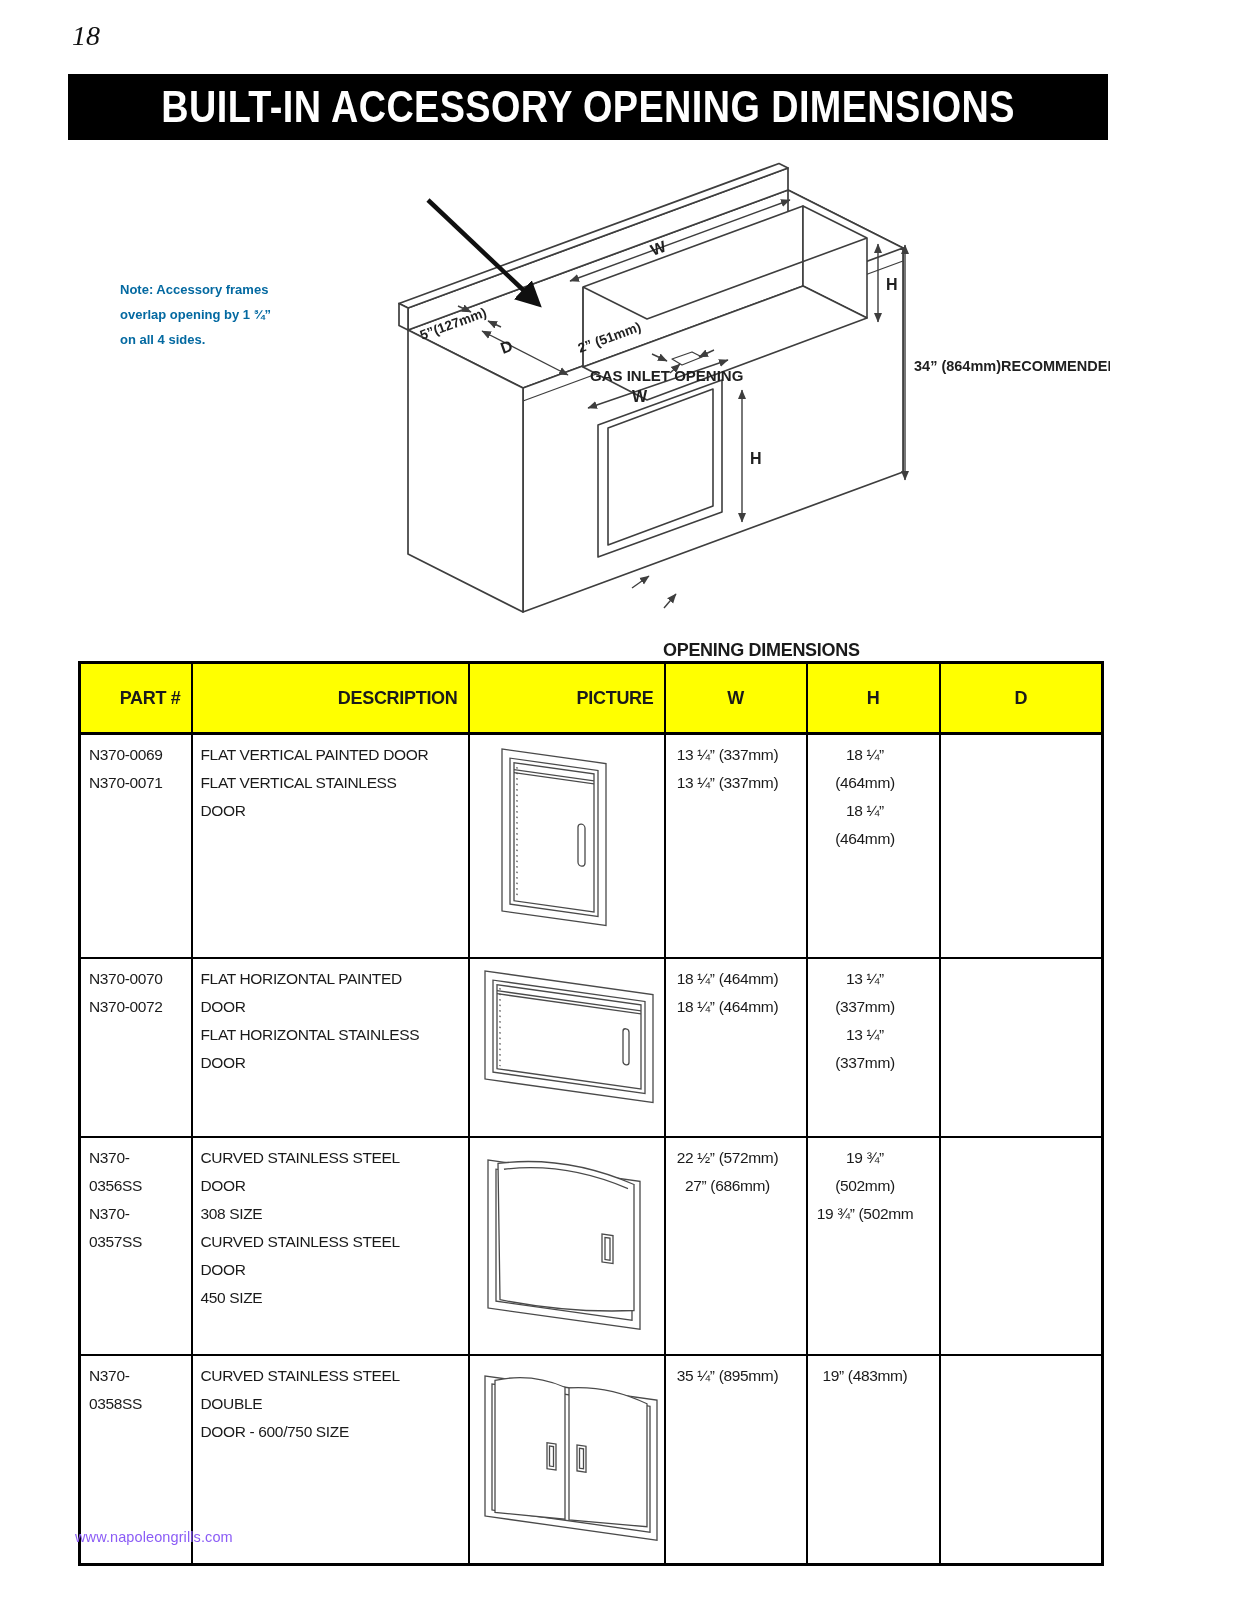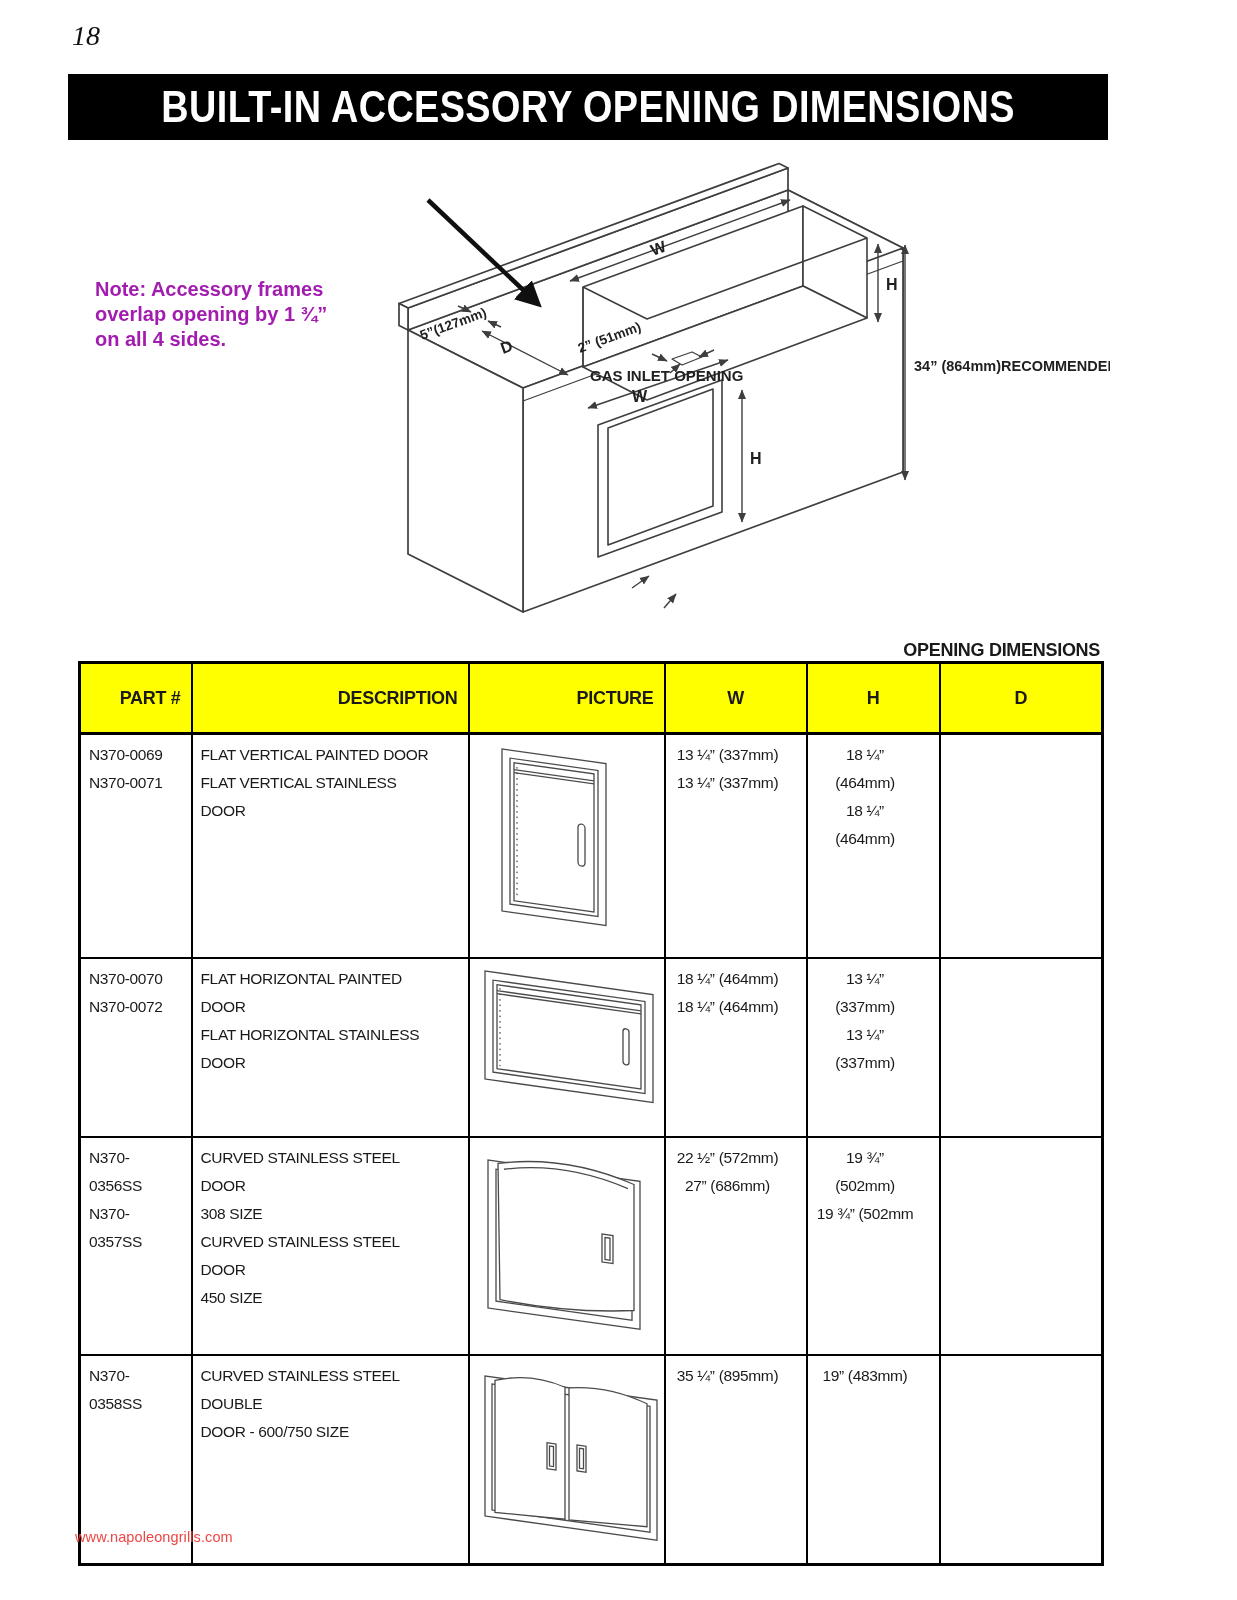--- a/index.html
+++ b/index.html
@@ -17,28 +17,28 @@
   }
   .title-bar .title-text {
     color:#ffffff; font-weight:bold; font-size:45px; white-space:nowrap;
     transform:scaleX(0.84); letter-spacing:0.5px;
   }
   .callout {
     position:absolute; left:210px; top:151px; z-index:2;
     font-size:14.5px; font-weight:bold; line-height:19px; letter-spacing:-0.2px; color:#111;
   }
   .note {
-    position:absolute; left:95px; top:277px; z-index:2;
-    font-size:20px; font-weight:bold; line-height:25px; color:#a21caf;
+    position:absolute; left:120px; top:277px; z-index:2;
+    font-size:13px; font-weight:bold; line-height:25px; color:#0369a1;
   }
   .diagram { position:absolute; left:370px; top:140px; z-index:1; }
   .diagram text { font-family:"Liberation Sans", sans-serif; font-weight:bold; fill:#202020; }
 
   .section-label {
-    position:absolute; left:663px; top:640px; width:437px; text-align:right;
+    position:absolute; left:663px; top:640px; width:437px; text-align:left;
     font-weight:bold; font-size:18px; letter-spacing:-0.3px;
   }
   table.dim-table {
     position:absolute; left:78px; top:661px; width:1023px;
     border-collapse:collapse; table-layout:fixed;
     border:3px solid #000;
   }
   table.dim-table th, table.dim-table td {
     border:2px solid #000; vertical-align:top; overflow:hidden;
   }
@@ -54,21 +54,21 @@
   td.c-part  { padding-left:8px; }
   td.c-desc  { padding-left:10px; }
   td.c-dim   { text-align:center; padding-left:2px; padding-right:2px; }
   td.c-pic   { text-align:center; padding:4px 2px 0 2px; }
   tr.row-1 { height:219px; }
   tr.row-2 { height:175px;margin-top:12px; }
   tr.row-3 { height:218px; }
   tr.row-4 { height:197px; }
   .lineart { stroke:#4a4a4a; fill:none; stroke-width:1.3; }
   .footer {
-    position:absolute; left:75px; top:1529px; font-size:14.5px; color:#ef4444; letter-spacing:0.1px;
+    position:absolute; left:75px; top:1529px; font-size:14.5px; color:#8b5cf6; letter-spacing:0.1px;
   }
 </style>
 </head>
 <body>
 
 <div class="page">
 
   <div class="page-number">18</div>
 
   <div class="title-bar">

